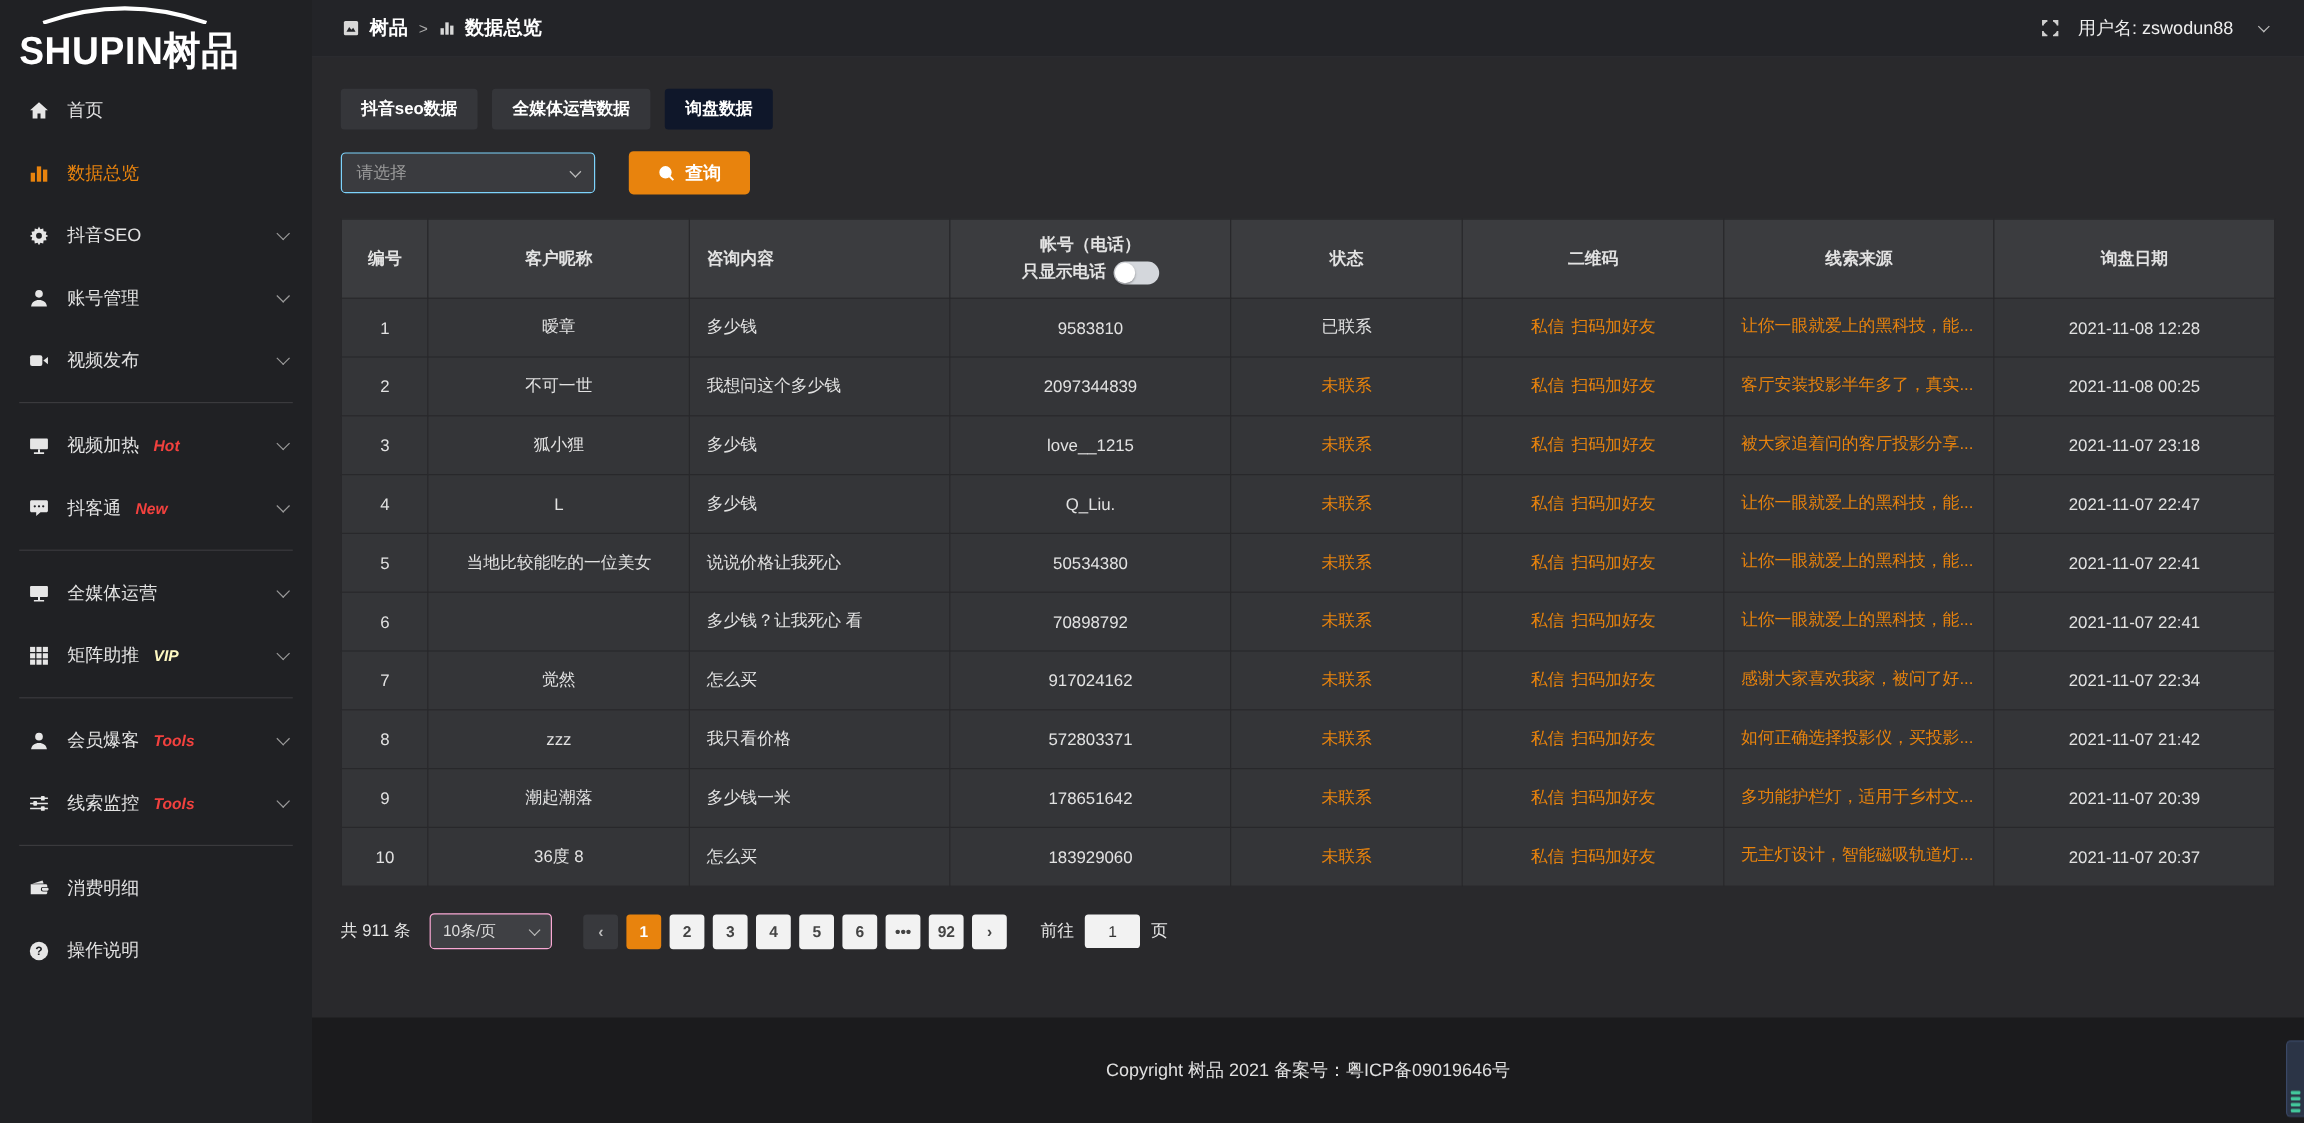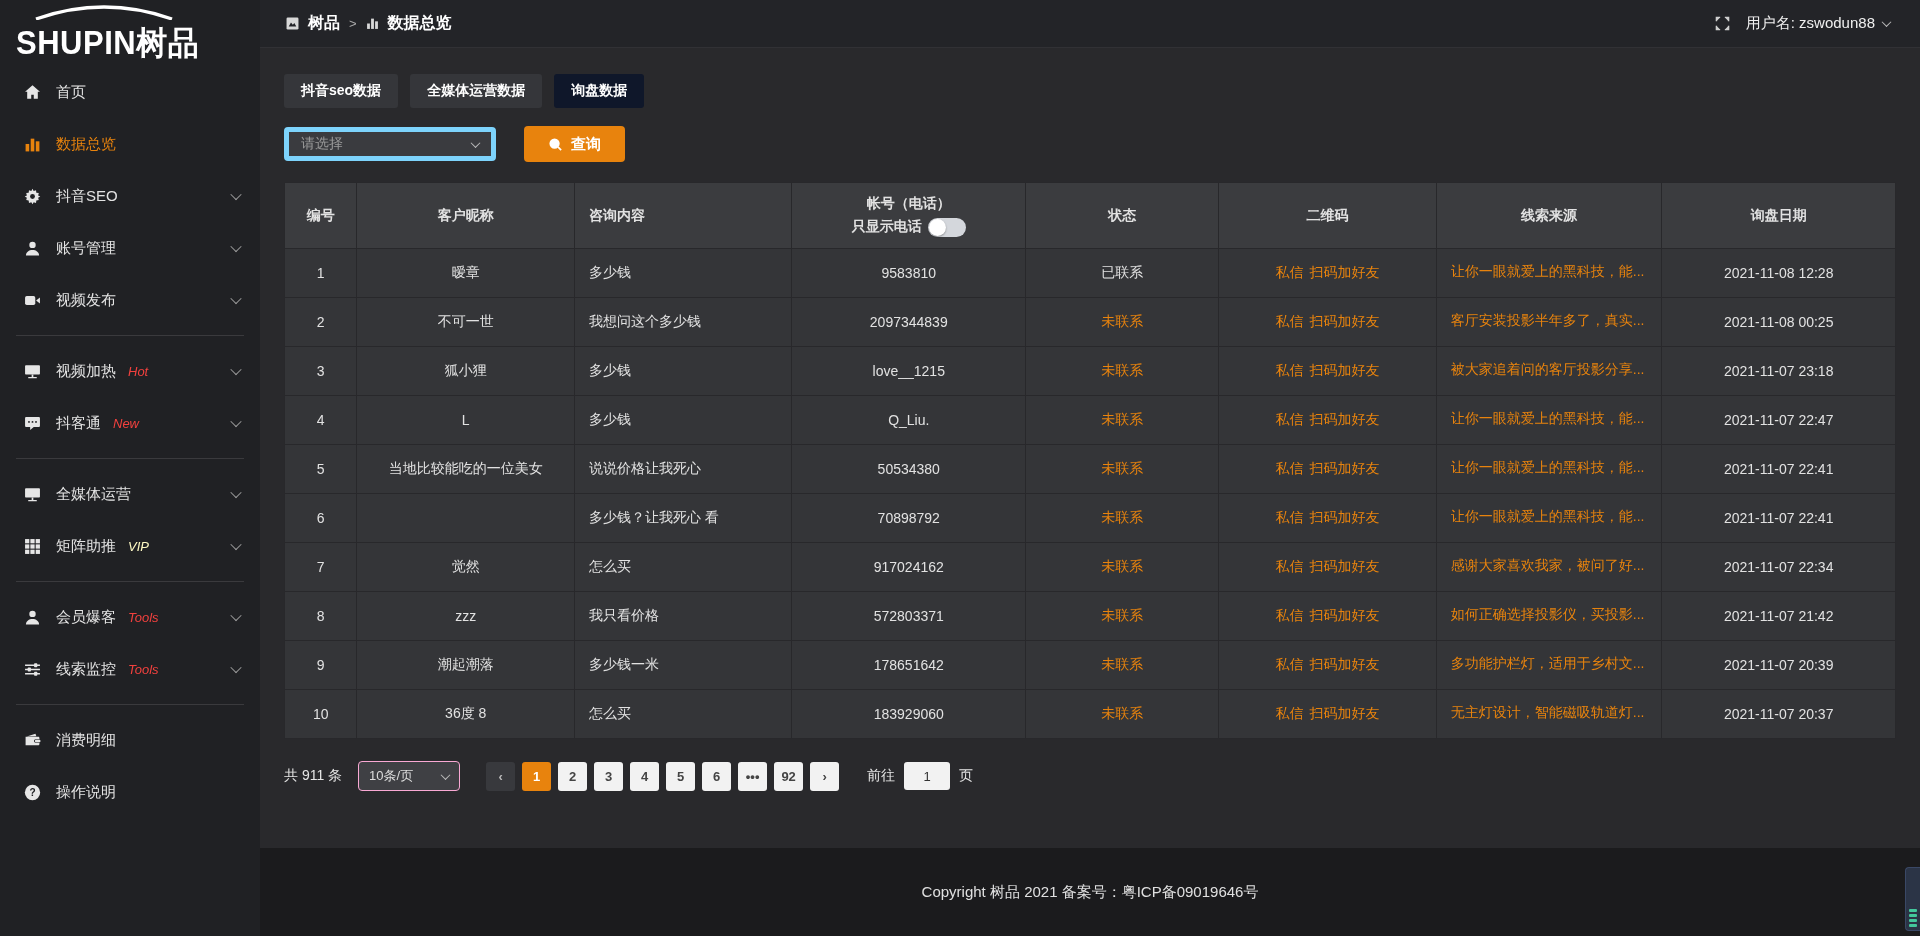--- a/index.html
+++ b/index.html
@@ -10,45 +10,45 @@
   
   .sidebar { width:260px; min-width:260px; background:#202124; height:100%; overflow:hidden; }
   .logo { height:66px; display:flex; align-items:flex-end; padding:24px 14px 8px 16px; position:relative; }
   .logo-arc { position:absolute; top:4px; left:30px; width:148px; height:16px; }
   .logo-text { font-weight:800; font-size:31px; color:#fff; line-height:1; letter-spacing:0.5px; transform:scaleY(1.05); }
   .menu-item { height:52px; display:flex; align-items:center; padding:0 20px 0 24px; color:#e3e3e3; font-size:15px; cursor:pointer; }
   .menu-item .icn { width:17px; height:17px; margin-right:15px; display:inline-flex; color:#e6e6e6; flex:none; }
   .icn svg, .bc-icn svg, .tb-icn svg, .btn-icn svg { width:100%; height:100%; fill:currentColor; }
   .menu-item.active { color:#e8830d; }
   .menu-item.active .icn { color:#e8830d; }
-  .badge { font-style:italic; font-weight:normal; font-size:13px; margin-left:12px; }
+  .badge { font-style:italic; font-weight:bold; font-size:13px; margin-left:12px; }
   .chev { margin-left:auto; width:8px; height:8px; border-right:1.6px solid #9a9a9a; border-bottom:1.6px solid #9a9a9a; transform:rotate(45deg) translate(-1px,-1px); }
   .divider { height:1px; background:#3a3a3d; margin:9px 16px; }
 
   
   .main { flex:1; display:flex; flex-direction:column; height:100%; min-width:0; }
   .topbar { height:48px; background:#232428; border-bottom:1px solid #313135; display:flex; align-items:center; justify-content:space-between; padding:0 30px 0 26px; flex:none; }
   .breadcrumb { display:flex; align-items:center; gap:9px; font-size:16px; font-weight:bold; color:#fff; }
   .bc-icn { width:13px; height:13px; display:inline-flex; color:#d8d8d8; }
   .crumb-sep { color:#aaa; font-size:13px; font-weight:normal; }
   .topbar-right { display:flex; align-items:center; gap:16px; font-size:15px; color:#efefef; }
   .tb-icn { width:15px; height:15px; display:inline-flex; color:#cfcfcf; cursor:pointer; }
-  .user-wrap { display:flex; align-items:center; gap:8px; cursor:pointer; }
+  .user-wrap { display:flex; align-items:center; gap:22px; cursor:pointer; }
   .chev-sm { width:7px; height:7px; border-right:1.5px solid #bbb; border-bottom:1.5px solid #bbb; transform:rotate(45deg) translate(-1px,-1px); }
 
   .content { flex:1; padding:26px 24px 0 24px; background:#29292c; min-height:0; }
 
   
   .tabs { display:flex; gap:12px; }
   .tab { height:34px; padding:0 17px; background:#35363a; color:#fff; border:none; font-size:14px; font-weight:bold; border-radius:3px; cursor:pointer; font-family:inherit; }
   .tab.active { background:#0f172a; }
 
   
   .filter-row { margin-top:18px; display:flex; align-items:center; }
-  .select { width:212px; height:34px; background:#3a3b3f; border:5px solid #7dd3fc; border-radius:4px; display:flex; align-items:center; justify-content:space-between; padding:0 12px; color:#9a9a9a; font-size:14px; cursor:pointer; }
+  .select { width:212px; height:34px; background:#3a3b3f; border:1px solid #7dd3fc; border-radius:4px; display:flex; align-items:center; justify-content:space-between; padding:0 12px; color:#9a9a9a; font-size:14px; cursor:pointer; }
   .range-group { display:flex; gap:12px; margin-left:16px; }
   .range-btn { width:66px; height:34px; background:#fff; color:#4a4a4a; border:1.5px solid #fff; border-radius:4px; font-size:14px; cursor:pointer; font-family:inherit; font-weight:bold; }
   .range-btn.active { border-color:#e8830d; color:#e8830d; }
   .btn-search { margin-left:28px; height:36px; padding:0 24px; background:#e8830d; color:#fff; border:none; border-radius:4px; font-size:15px; font-weight:bold; display:flex; align-items:center; gap:8px; cursor:pointer; font-family:inherit;text-align:center; }
   .btn-icn { width:15px; height:15px; display:inline-flex; }
 
   
   .table-wrap { margin-top:20px; }
   table { width:100%; border-collapse:collapse; table-layout:fixed; background:#343538; }
   th,td { border:1px solid #28282b; font-size:14px; text-align:center; color:#e2e2e2; overflow:hidden; }

